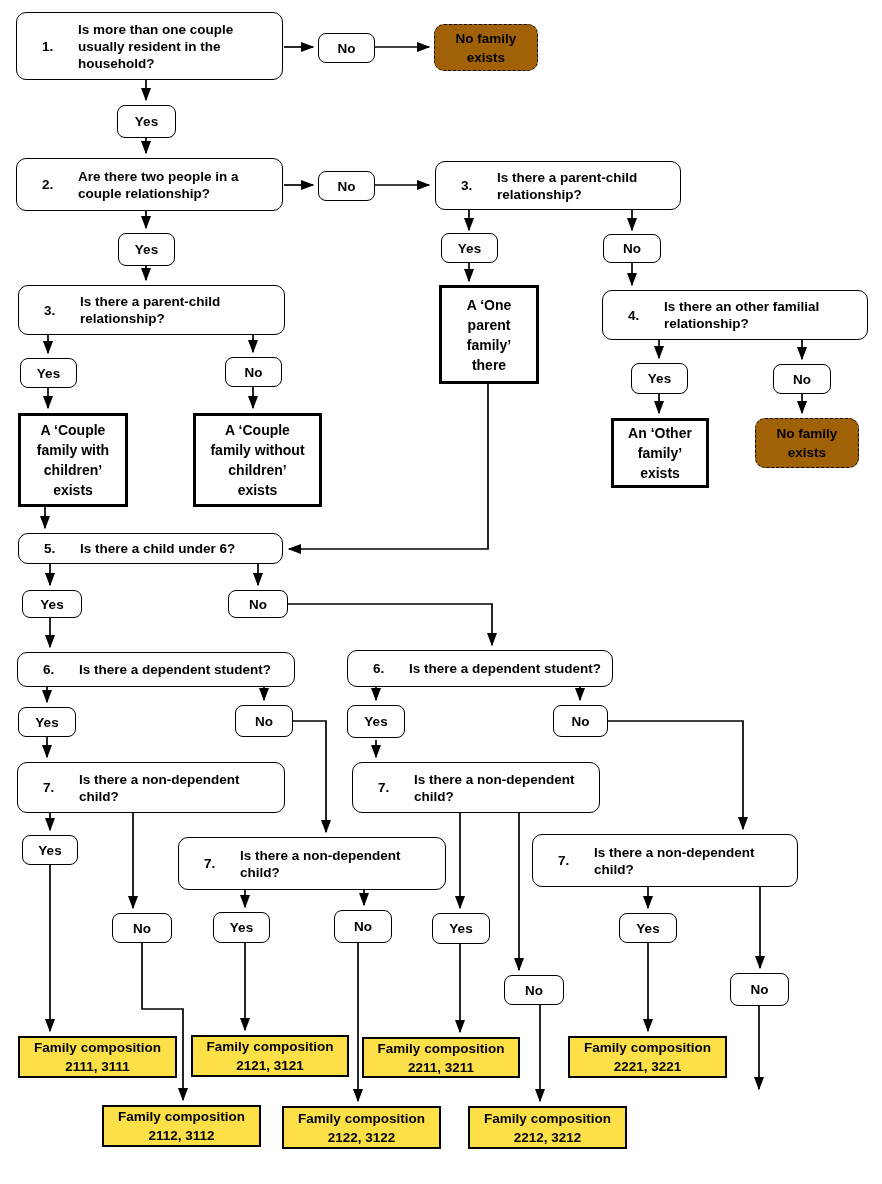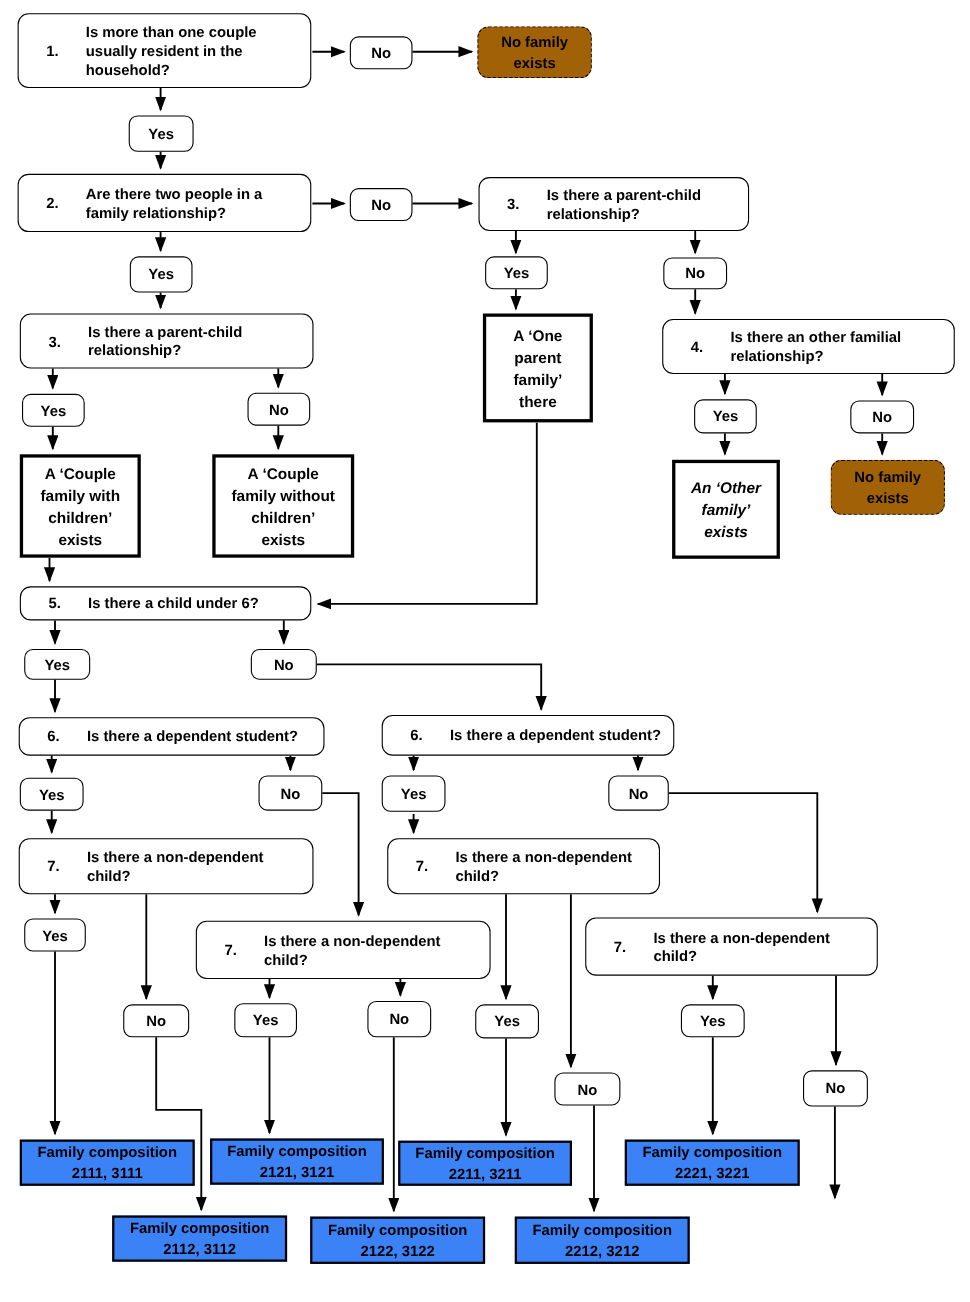--- a/index.html
+++ b/index.html
@@ -19,21 +19,21 @@
   .yn{
     position:absolute;border:1.7px solid #000;border-radius:8px;background:#fff;
     display:flex;align-items:center;justify-content:center;box-sizing:border-box;
   }
   .res{
     position:absolute;border:3px solid #000;background:#fff;
     display:flex;align-items:center;justify-content:center;text-align:center;
     white-space:pre-line;line-height:20px;box-sizing:border-box;font-size:14px;
   }
   .fc{
-    position:absolute;border:2.7px solid #000;background:#3b82f6;
+    position:absolute;border:2.7px solid #000;background:#fde047;
     display:flex;align-items:center;justify-content:center;text-align:center;
     white-space:pre-line;line-height:19px;box-sizing:border-box;
   }
   .dsh{
     position:absolute;border:1.7px dashed #000;border-radius:10px;background:#a16207;
     display:flex;align-items:center;justify-content:center;text-align:center;
     white-space:pre-line;line-height:19px;box-sizing:border-box;
   }
   .dsh.big{border-radius:16px;}
 </style>
@@ -102,21 +102,21 @@
 
   <div class="q" style="left:16px;top:12px;width:267px;height:68px;">
     <span class="num">1.</span>
     <span class="txt">Is more than one couple
 usually resident in the
 household?</span>
   </div>
   <div class="q" style="left:16px;top:158px;width:267px;height:53px;">
     <span class="num">2.</span>
     <span class="txt">Are there two people in a
-family relationship?</span>
+couple relationship?</span>
   </div>
   <div class="q" style="left:435px;top:161px;width:246px;height:49px;">
     <span class="num">3.</span>
     <span class="txt">Is there a parent-child
 relationship?</span>
   </div>
   <div class="q" style="left:18px;top:285px;width:267px;height:50px;">
     <span class="num">3.</span>
     <span class="txt">Is there a parent-child
 relationship?</span>
@@ -189,21 +189,21 @@
 family’
 there</div>
   <div class="res" style="left:18px;top:413px;width:110px;height:94px;">A ‘Couple
 family with
 children’
 exists</div>
   <div class="res" style="left:193px;top:413px;width:129px;height:94px;">A ‘Couple
 family without
 children’
 exists</div>
-  <div class="res" style="left:611px;top:418px;width:98px;height:90px;font-style:italic;">An ‘Other
+  <div class="res" style="left:611px;top:418px;width:98px;height:70px;">An ‘Other
 family’
 exists</div>
 
   <div class="fc" style="left:18px;top:1036px;width:159px;height:42px;">Family composition
 2111, 3111</div>
   <div class="fc" style="left:191px;top:1035px;width:158px;height:42px;">Family composition
 2121, 3121</div>
   <div class="fc" style="left:362px;top:1037px;width:158px;height:41px;">Family composition
 2211, 3211</div>
   <div class="fc" style="left:568px;top:1036px;width:159px;height:42px;">Family composition

